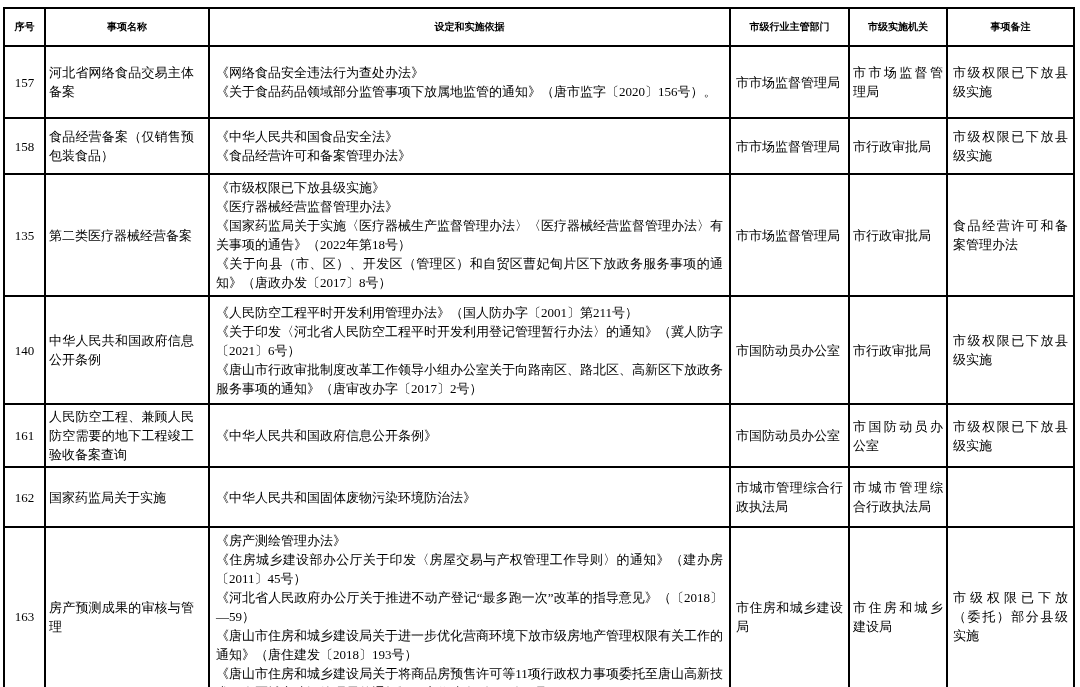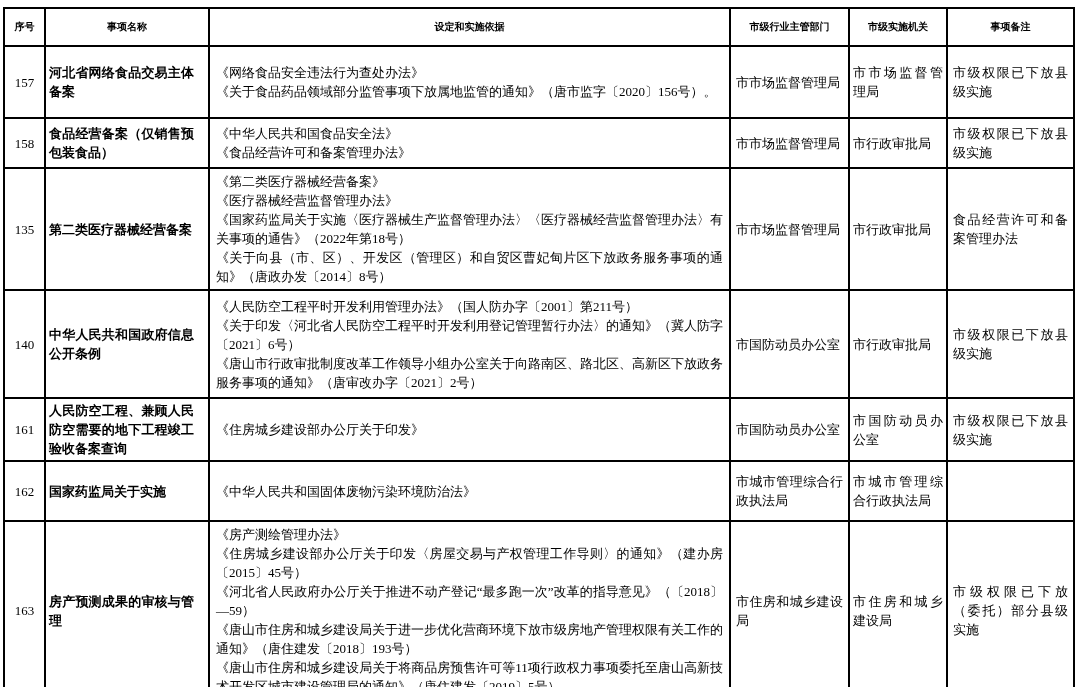--- a/index.html
+++ b/index.html
@@ -31,25 +31,25 @@
     height: 38px;
     padding: 2px;
   }
   .gov-table td {
     font-size: 13px;
     line-height: 19px;
     vertical-align: middle;
     text-align: justify;
   }
   td.c-no   { text-align: center; padding: 2px 1px; }
-  td.c-name { padding: 2px 14px 2px 3px; font-weight: bold; }
+  td.c-name { padding: 2px 14px 2px 3px; }
   td.c-basis{ padding: 3px 6px; }
   td.c-dept { padding: 2px 5px; }
   td.c-agy  { padding: 2px 3px; }
-  td.c-note { padding: 2px 5px; }
+  td.c-note { padding: 8px 5px; }
   .basis-line { text-align: justify; }
 </style>
 </head>
 <body>
 
 <div class="sheet">
   <table class="gov-table">
     <colgroup>
       <col style="width:41px">
       <col style="width:164px">
@@ -88,67 +88,67 @@
             <div class="basis-line">《食品经营许可和备案管理办法》</div>
           </td>
           <td class="c-dept">市市场监督管理局</td>
           <td class="c-agy">市行政审批局</td>
           <td class="c-note">市级权限已下放县级实施</td>
         </tr>
         <tr style="height: 117px;">
           <td class="c-no">135</td>
           <td class="c-name">第二类医疗器械经营备案</td>
           <td class="c-basis">
-            <div class="basis-line">《第二类医疗器械经营备案》</div>
+            <div class="basis-line">《市级权限已下放县级实施》</div>
             <div class="basis-line">《医疗器械经营监督管理办法》</div>
             <div class="basis-line">《国家药监局关于实施〈医疗器械生产监督管理办法〉〈医疗器械经营监督管理办法〉有关事项的通告》（2022年第18号）</div>
-            <div class="basis-line">《关于向县（市、区）、开发区（管理区）和自贸区曹妃甸片区下放政务服务事项的通知》（唐政办发〔2014〕8号）</div>
+            <div class="basis-line">《关于向县（市、区）、开发区（管理区）和自贸区曹妃甸片区下放政务服务事项的通知》（唐政办发〔2017〕8号）</div>
           </td>
           <td class="c-dept">市市场监督管理局</td>
           <td class="c-agy">市行政审批局</td>
           <td class="c-note">食品经营许可和备案管理办法</td>
         </tr>
         <tr style="height: 108px;">
           <td class="c-no">140</td>
           <td class="c-name">中华人民共和国政府信息公开条例</td>
           <td class="c-basis">
             <div class="basis-line">《人民防空工程平时开发利用管理办法》（国人防办字〔2001〕第211号）</div>
             <div class="basis-line">《关于印发〈河北省人民防空工程平时开发利用登记管理暂行办法〉的通知》（冀人防字〔2021〕6号）</div>
-            <div class="basis-line">《唐山市行政审批制度改革工作领导小组办公室关于向路南区、路北区、高新区下放政务服务事项的通知》（唐审改办字〔2021〕2号）</div>
+            <div class="basis-line">《唐山市行政审批制度改革工作领导小组办公室关于向路南区、路北区、高新区下放政务服务事项的通知》（唐审改办字〔2017〕2号）</div>
           </td>
           <td class="c-dept">市国防动员办公室</td>
           <td class="c-agy">市行政审批局</td>
           <td class="c-note">市级权限已下放县级实施</td>
         </tr>
         <tr style="height: 61px;">
           <td class="c-no">161</td>
           <td class="c-name">人民防空工程、兼顾人民防空需要的地下工程竣工验收备案查询</td>
           <td class="c-basis">
-            <div class="basis-line">《住房城乡建设部办公厅关于印发》</div>
+            <div class="basis-line">《中华人民共和国政府信息公开条例》</div>
           </td>
           <td class="c-dept">市国防动员办公室</td>
           <td class="c-agy">市国防动员办公室</td>
           <td class="c-note">市级权限已下放县级实施</td>
         </tr>
         <tr style="height: 60px; margin-top: 36px;">
           <td class="c-no">162</td>
           <td class="c-name">国家药监局关于实施</td>
           <td class="c-basis">
             <div class="basis-line">《中华人民共和国固体废物污染环境防治法》</div>
           </td>
           <td class="c-dept">市城市管理综合行政执法局</td>
           <td class="c-agy">市城市管理综合行政执法局</td>
           <td class="c-note"></td>
         </tr>
         <tr style="height: 167px;">
           <td class="c-no">163</td>
           <td class="c-name">房产预测成果的审核与管理</td>
           <td class="c-basis">
             <div class="basis-line">《房产测绘管理办法》</div>
-            <div class="basis-line">《住房城乡建设部办公厅关于印发〈房屋交易与产权管理工作导则〉的通知》（建办房〔2015〕45号）</div>
+            <div class="basis-line">《住房城乡建设部办公厅关于印发〈房屋交易与产权管理工作导则〉的通知》（建办房〔2011〕45号）</div>
             <div class="basis-line">《河北省人民政府办公厅关于推进不动产登记“最多跑一次”改革的指导意见》（〔2018〕—59）</div>
             <div class="basis-line">《唐山市住房和城乡建设局关于进一步优化营商环境下放市级房地产管理权限有关工作的通知》（唐住建发〔2018〕193号）</div>
             <div class="basis-line">《唐山市住房和城乡建设局关于将商品房预售许可等11项行政权力事项委托至唐山高新技术开发区城市建设管理局的通知》（唐住建发〔2019〕5号）</div>
           </td>
           <td class="c-dept">市住房和城乡建设局</td>
           <td class="c-agy">市住房和城乡建设局</td>
           <td class="c-note">市级权限已下放（委托）部分县级实施</td>
         </tr>
       </tbody>
   </table>

